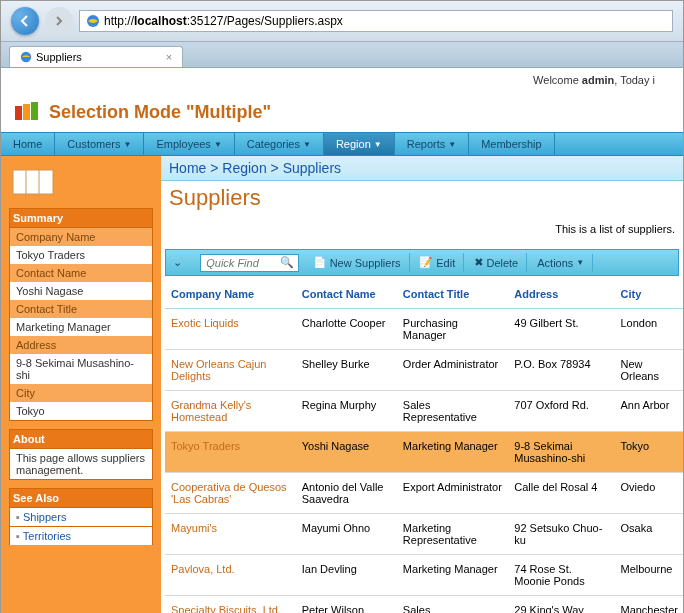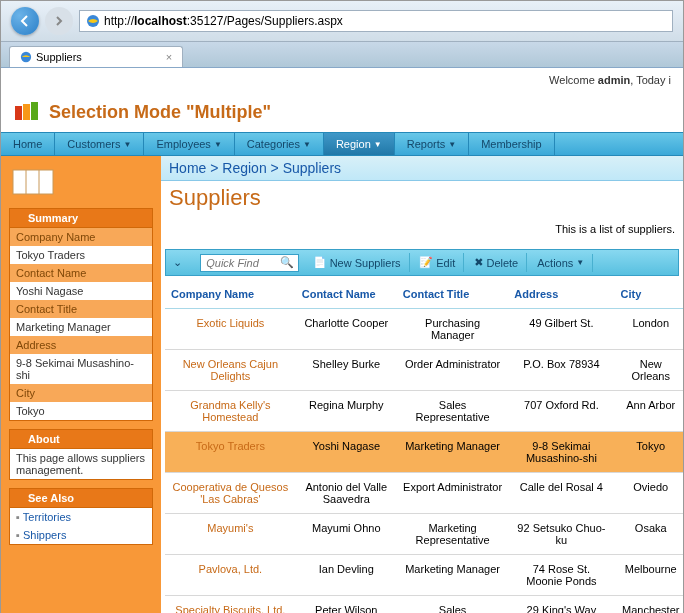--- a/index.html
+++ b/index.html
@@ -4,46 +4,46 @@
 <style>
 * { box-sizing: border-box; margin: 0; padding: 0; }
 body { font-family: Tahoma, Verdana, sans-serif; font-size: 11px; background: #fff; width: 684px; overflow: hidden; border: 1px solid #999; }
 .browser-nav { background: linear-gradient(#e8f0f8, #d0dde8); padding: 6px 10px; display: flex; align-items: center; gap: 6px; border-bottom: 1px solid #a0b0c0; }
 .nav-btn { width: 28px; height: 28px; border-radius: 50%; display: flex; align-items: center; justify-content: center; cursor: pointer; }
 .back { background: radial-gradient(circle at 30% 30%, #6bb3e8, #2a7fc8); box-shadow: 0 1px 3px rgba(0,0,0,0.3); }
 .fwd { background: #d8e0e8; }
 .url-bar { flex: 1; background: #fff; border: 1px solid #a0b0c0; padding: 3px 6px; font-size: 12px; display: flex; align-items: center; gap: 4px; }
 .tab-strip { background: linear-gradient(#c8d8e8, #b0c8d8); padding: 4px 8px 0; display: flex; border-bottom: 1px solid #88a8c8; }
 .tab { background: #fff; padding: 4px 10px; border: 1px solid #a0b0c0; border-bottom: none; font-size: 11px; display: flex; align-items: center; gap: 4px; border-radius: 3px 3px 0 0; }
-.welcome { text-align: right; padding: 6px 12px; font-size: 11px; color: #333; background: #fff; }
+.welcome { text-align: right; padding: 6px 28px; font-size: 11px; color: #333; background: #fff; }
 .page-header { display: flex; align-items: center; padding: 8px 12px; gap: 8px; background: #fff; }
 .page-title { font-size: 18px; font-weight: bold; color: #c76a18; }
 .main-nav { background: linear-gradient(#68c7e8, #3aa8d8); border-top: 1px solid #2488b8; border-bottom: 1px solid #2488b8; display: flex; font-size: 11px; }
 .nav-item { padding: 5px 12px; color: #14486a; border-right: 1px solid #2488b8; cursor: pointer; display: flex; align-items: center; gap: 3px; }
 .nav-item.active { background: linear-gradient(#4098c8, #2078a8); color: #fff; }
 .content { display: flex; }
 .sidebar { width: 160px; background: #f89838; padding: 8px; }
 .sidebar-icon { text-align: center; margin-bottom: 8px; }
 .side-section { margin-bottom: 8px; }
-.side-head { background: #e87818; color: #fff; padding: 3px 18px; font-weight: bold; font-size: 11px; border: 1px solid #d06808; }
+.side-head { background: #e87818; color: #fff; padding: 3px 3px; font-weight: bold; font-size: 11px; border: 1px solid #d06808; }
 .side-label { background: #f8a858; color: #804808; padding: 3px 6px; font-size: 11px; border-left: 1px solid #d06808; border-right: 1px solid #d06808; }
 .side-value { background: #fff; padding: 3px 6px; font-size: 11px; border-left: 1px solid #d06808; border-right: 1px solid #d06808; color: #333; }
 .side-link { background: #fff; padding: 3px 6px; font-size: 11px; border-left: 1px solid #d06808; border-right: 1px solid #d06808; color: #1858a8; }
 .side-bottom { border-bottom: 1px solid #d06808; }
 .main { flex: 1; background: #fff; }
 .crumbs { background: linear-gradient(#d8f0f8, #c0e8f8); padding: 4px 8px; font-size: 14px; color: #1858a8; border-bottom: 1px solid #88c8e8; }
 .main-title { font-size: 22px; color: #c76a18; padding: 4px 8px 8px; }
 .sub-text { padding: 4px 8px 14px; font-size: 11px; text-align: right; }
 .toolbar { background: linear-gradient(#88d8f0, #58c0e0); border: 1px solid #38a0c8; margin: 0 4px; display: flex; align-items: center; padding: 3px; gap: 2px; }
 .tb-btn { padding: 3px 8px; font-size: 11px; color: #14486a; cursor: pointer; display: flex; align-items: center; gap: 3px; border-right: 1px solid #48b0d0; }
 .search-box { display: flex; align-items: center; background: #fff; border: 1px solid #38a0c8; padding: 1px 4px; margin-left: 12px; }
 .search-box input { border: none; outline: none; font-style: italic; color: #888; width: 75px; font-size: 11px; padding: 1px; }
 .grid { width: 100%; border-collapse: collapse; margin: 4px; }
 .grid th { text-align: left; padding: 8px 6px; font-size: 11px; color: #1858a8; font-weight: bold; border-bottom: 1px solid #a8d8e8; }
-.grid td { padding: 8px 6px; font-size: 11px; border-bottom: 1px solid #d8d8d8; vertical-align: top; text-align: center; }
+.grid td { padding: 8px 6px; font-size: 11px; border-bottom: 1px solid #d8d8d8; vertical-align: top; }
 .grid td:first-child { color: #c76a18; }
 .grid tr.sel td { background: #f8b058; }
 .dd { font-size: 8px; }
 svg { display: block; }
 </style>
 </head>
 <body>
 
 <div class="browser-nav">
   <div class="nav-btn back">
@@ -138,22 +138,22 @@
           <div class="side-value side-bottom">Tokyo</div>
         </div>
     </div>
     <div class="side-section">
       <div class="side-head">About</div>
       <div class="side-value side-bottom">This page allows suppliers management.</div>
     </div>
     <div class="side-section">
       <div class="side-head">See Also</div>
       <div id="seealso-links">
+          <div class="side-link side-bottom"><span style="color:#888">▪</span> Shippers</div>
           <div class="side-link"><span style="color:#888">▪</span> Territories</div>
-          <div class="side-link side-bottom"><span style="color:#888">▪</span> Shippers</div>
         </div>
     </div>
   </div>
 
   <div class="main">
     <div class="crumbs">
       <span>Home</span> &gt;
       <span>Region</span> &gt;
       <span>Suppliers</span>
     </div>

